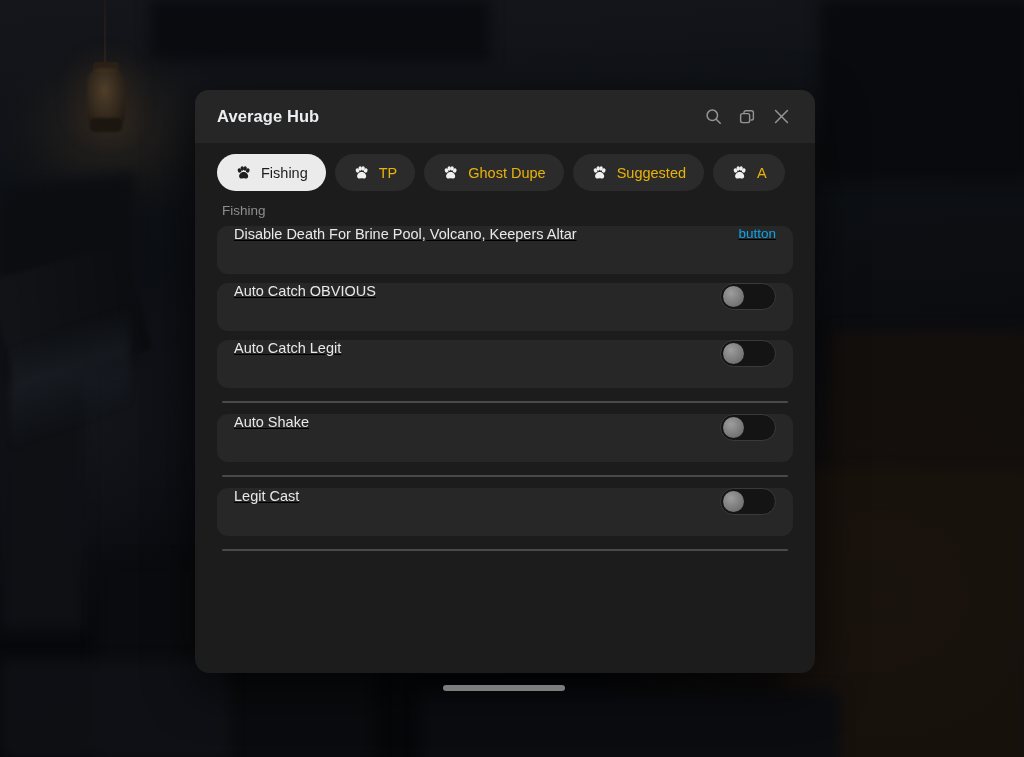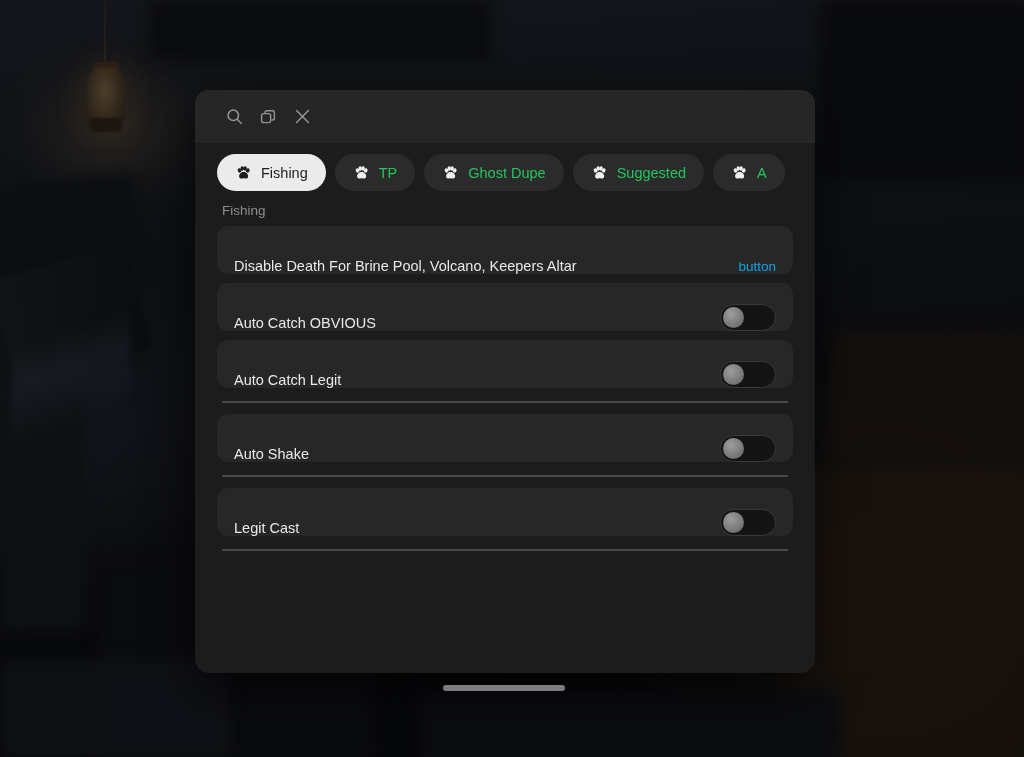--- a/index.html
+++ b/index.html
@@ -111,21 +111,21 @@
     padding: 0 0 0 22px;
     overflow: hidden;
     background: #1c1c1c;
   }
   .tab {
     display: flex; align-items: center; gap: 9px;
     height: 37px;
     padding: 0 18px;
     border-radius: 19px;
     background: #2b2b2b;
-    color: #22c55e;
+    color: #eab308;
     font-size: 14.5px;
     white-space: nowrap;
     cursor: pointer;
     flex: none;
   }
   .tab.active { background: #ebebeb; color: #1d1d1d; }
   .tab .paw { width: 17px; height: 17px; flex: none; }
 
   
   #list {
@@ -136,24 +136,25 @@
   #section-label {
     font-size: 13.5px;
     color: #8e8e8e;
     padding: 1px 0 8px 5px;
   }
   .row {
     height: 48px;
     background: #272727;
     border-radius: 11px;
     display: flex;
-    align-items: flex-end;
+    align-items: flex-start;
     padding: 0 17px;
     margin-bottom: 9px;
     cursor: pointer;
+    text-decoration: underline;
   }
   .row-label {
     flex: 1;
     font-size: 14.5px;
     color: #e8e8e8;
   }
   .row-kind {
     font-size: 13.5px;
     color: #0ea5e9;
   }
@@ -216,20 +217,21 @@
   <div id="beam"></div>
   <div id="lantern-rope"></div>
   <div id="lantern-cap"></div>
   <div id="lantern-body"></div>
   <div id="lantern-base"></div>
 </div>
 
 <div id="panel">
 
   <div id="titlebar">
+    <div id="window-title">Average Hub</div>
 
     <div class="hdr-btn">
       <svg width="19" height="19" viewBox="0 0 24 24" fill="none" stroke="#d8d8d8" stroke-width="1.9" stroke-linecap="round">
         <circle cx="10.5" cy="10.5" r="6.6"></circle>
           <line x1="15.4" y1="15.4" x2="20.5" y2="20.5"></line>
       </svg>
     </div>
 
     <div class="hdr-btn">
       <svg width="18" height="18" viewBox="0 0 24 24" fill="none" stroke="#d8d8d8" stroke-width="1.9" stroke-linejoin="round">

